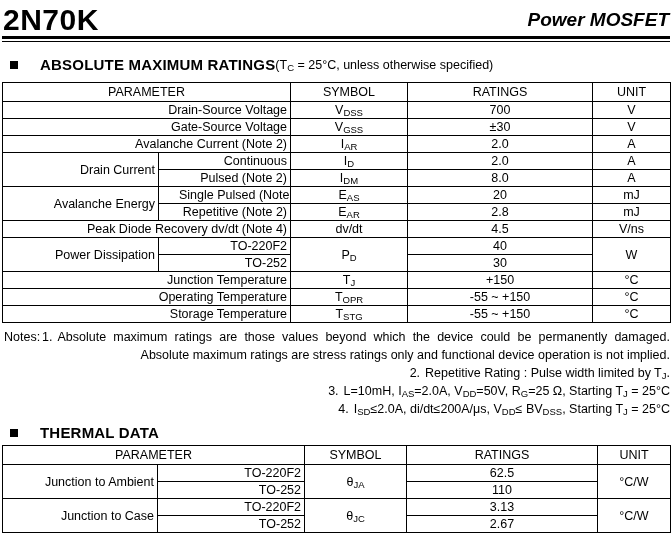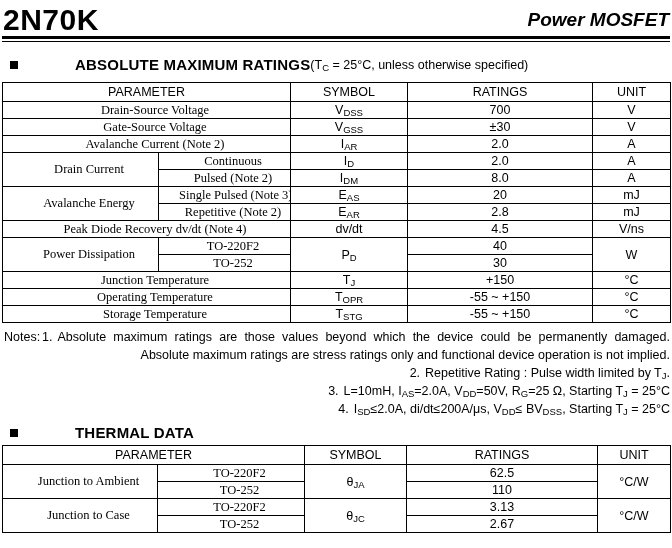--- a/index.html
+++ b/index.html
@@ -15,31 +15,31 @@
   .title-row { display: flex; justify-content: space-between; align-items: flex-end; padding: 6px 1px 0 1px; }
   .part-number { font-size: 30px; font-weight: bold; line-height: 27px; letter-spacing: 0.5px; }
   .family { font-size: 19px; font-weight: bold; font-style: italic; padding-bottom: 2px; }
   .double-rule { margin-top: 3px; height: 6px; border-top: 3px solid #000; border-bottom: 1px solid #000; }
 
   
   .section-heading { display: flex; align-items: center; padding-left: 8px; }
   .sh1 { margin: 14px 0 9px 0; }
   .sh2 { margin: 6px 0 4px 0; }
   .bullet { width: 8px; height: 8px; background: #000; margin-right: 22px; flex: 0 0 auto; }
-  .section-title { font-weight: bold; font-size: 15px; letter-spacing: 0.2px; white-space: nowrap; margin-left: 35px; }
+  .section-title { font-weight: bold; font-size: 15px; letter-spacing: 0.2px; white-space: nowrap; }
   .section-subtitle { font-size: 12.5px; white-space: nowrap; }
 
   
   table.ds-table { border-collapse: collapse; width: 668px; table-layout: fixed; }
   table.ds-table td {
     border: 1px solid #000; font-size: 12.5px; padding: 0 3px;
     height: 17px; text-align: center; white-space: nowrap; overflow: hidden;
   }
   table.ds-table tr.head-row td { height: 19px; }
-  table.ds-table td.pl { text-align: center; padding-left: 20px; font-family: Liberation Serif, serif; }
+  table.ds-table td.pl { text-align: right; padding-left: 20px; }
 
   sub.sb { font-size: 9.5px; vertical-align: baseline; position: relative; top: 2px; line-height: 0; letter-spacing: 0; }
 
   
   .notes { position: relative; padding-left: 40px; margin-top: 5px; font-size: 12.5px; line-height: 18px; width: 668px; }
   .notes-label { position: absolute; left: 2px; top: 0; }
   .note-line { white-space: normal; text-align: right; }
   .note-line .num { margin-right: 5px; }
   .note-just { text-align: justify; text-align-last: justify; }
   .note-cont { padding-left: 21px; }

